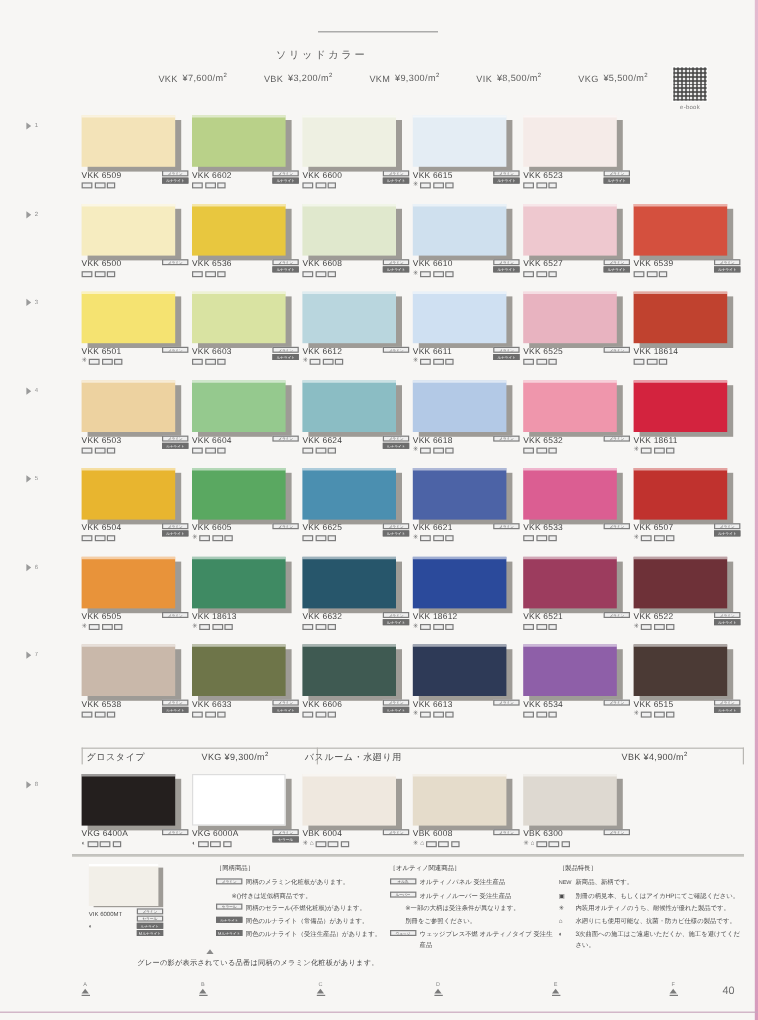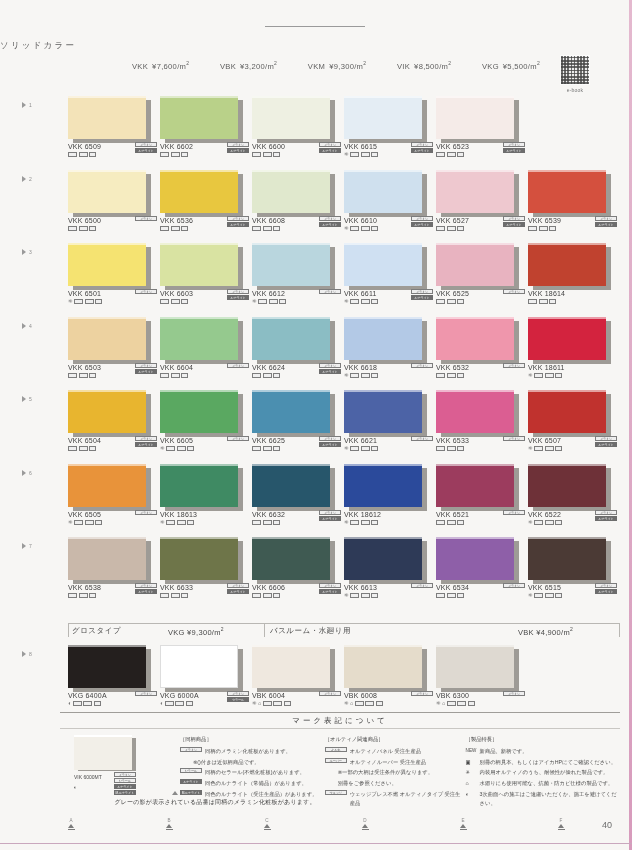--- a/index.html
+++ b/index.html
@@ -9,21 +9,21 @@
     font-family:"Liberation Sans","DejaVu Sans",sans-serif;
     color:#4a4a4a;
     position:relative;
     overflow:hidden;
   }
   .page{position:relative;width:632px;height:850px;}
 
   
   .top-rule{position:absolute;left:265px;top:26px;width:100px;height:1px;background:#9a9a9a;}
   .section-title{
-    position:absolute;left:0;top:40px;width:536px;text-align:left;
+    position:absolute;left:0;top:40px;width:536px;text-align:center;
     font-size:8.5px;letter-spacing:2.2px;color:#5b5b5b;
   }
   .price-row{
     position:absolute;left:110px;top:60px;width:430px;
     display:flex;justify-content:space-between;align-items:baseline;
     font-size:7.6px;color:#5e5e5e;letter-spacing:.3px;
   }
   .price-row .code{margin-right:4px;margin-left:22px;}
   .price-row sup{font-size:5px;}
 
@@ -871,21 +871,21 @@
       </div>
     </div>
 
   <div class="band">
     <div class="hr"></div>
     <div class="vsep" style="left:0;"></div>
     <div class="vsep" style="left:196px;"></div>
     <div class="vsep" style="left:551px;"></div>
     <div class="lbl" style="left:4px;">グロスタイプ</div>
     <div class="prc" style="left:100px;"><span>VKG  ¥9,300/m</span><sup>2</sup></div>
-    <div class="lbl" style="left:202px;">バスルーム・水廻り用</div>
+    <div class="lbl" style="left:186px;">バスルーム・水廻り用</div>
     <div class="prc" style="left:450px;"><span>VBK  ¥4,900/m</span><sup>2</sup></div>
   </div>
 
   <div class="row-bottom" id="bottom-row">
       <div style="display: flex;">
         <div class="cell">
           <div class="chip-wrap">
             <div class="chip-shadow"></div>
             <div class="chip" style="background: rgb(36, 31, 30);"></div>
           </div>
@@ -971,21 +971,20 @@
         <div class="cell"></div>
       </div>
     </div>
   <div class="row-marker" style="top:651px;">
     <span class="tri"></span>
     <span>8</span>
   </div>
 
   <div class="legend">
     <div class="hr"></div>
-    <div class="title">マーク表記について</div>
     <div class="hr2"></div>
     <div class="legend-body">
       <div class="lg-col c0">
         <div class="swatch-demo">
           <div class="sh"></div>
           <div class="fc"></div>
         </div>
         <div style="display:flex;align-items:flex-start;gap:4px;">
           <div>
             <div class="demo-label">VIK 6000MT</div>

